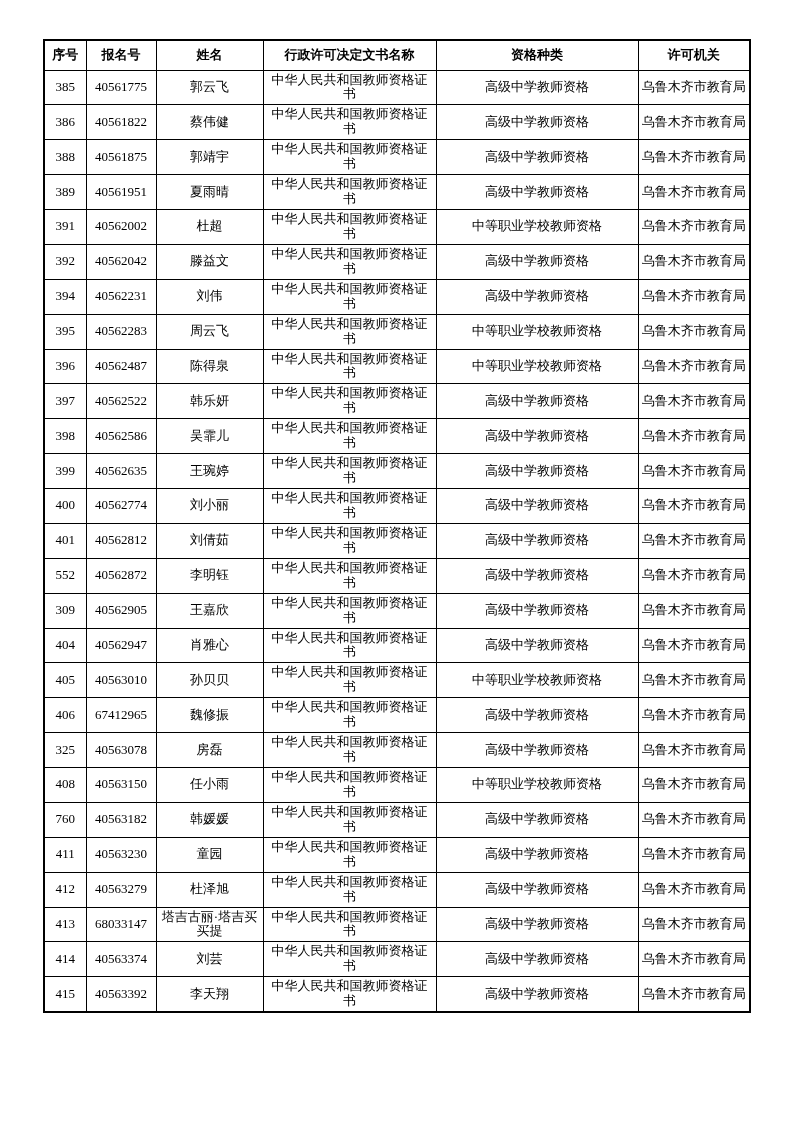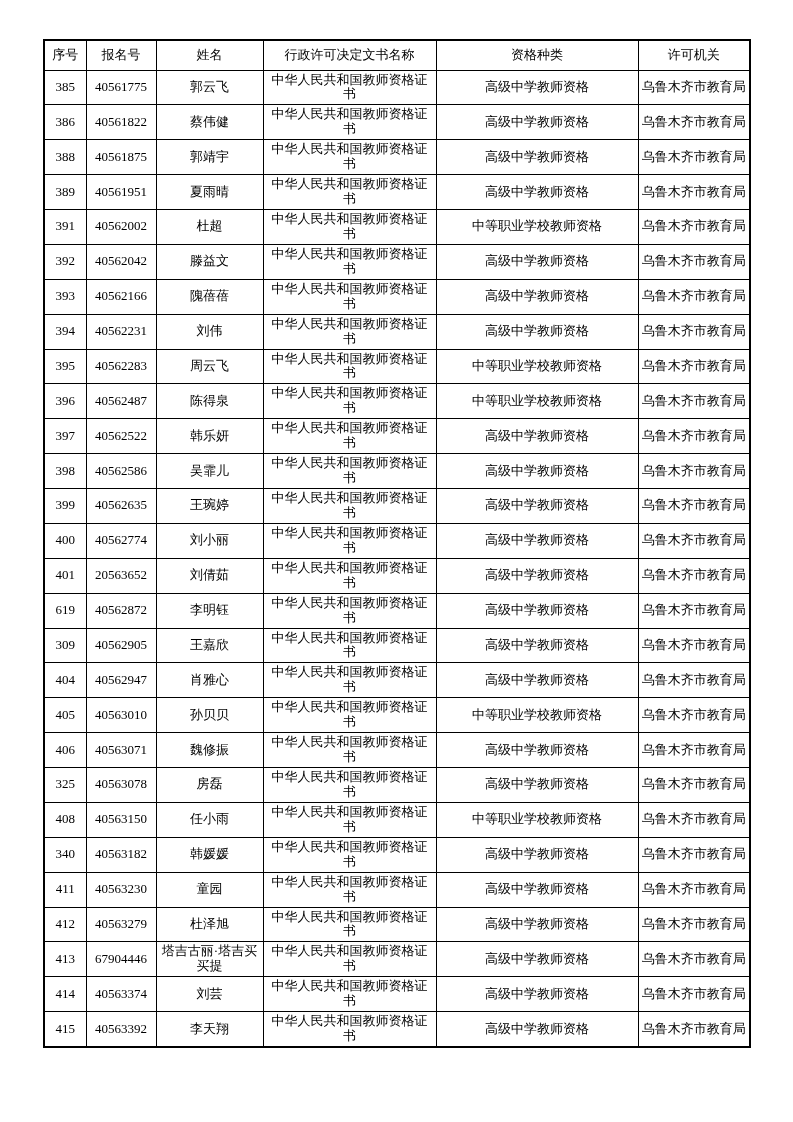--- a/index.html
+++ b/index.html
@@ -32,21 +32,21 @@
     text-align: center;
     vertical-align: middle;
     font-size: 13px;
     line-height: 1.15;
     padding: 2px 2px;
     overflow: hidden;
     word-break: break-all;
   }
   table.license-table th {
     height: 30px;
-    font-weight: normal;
+    font-weight: bold;
     margin-left: 36px;
   }
   table.license-table td {
     height: 31px;
     font-weight: normal;
   }
   col.c-xuhao   { width: 42px; }
   col.c-baoming { width: 70px; }
   col.c-xingming{ width: 107px; }
   col.c-wenshu  { width: 173px; }
@@ -119,28 +119,20 @@
         </tr>
         <tr>
           <td>392</td>
           <td>40562042</td>
           <td>滕益文</td>
           <td>中华人民共和国教师资格证书</td>
           <td>高级中学教师资格</td>
           <td>乌鲁木齐市教育局</td>
         </tr>
         <tr>
-          <td>393</td>
-          <td>40562166</td>
-          <td>隗蓓蓓</td>
-          <td>中华人民共和国教师资格证书</td>
-          <td>高级中学教师资格</td>
-          <td>乌鲁木齐市教育局</td>
-        </tr>
-        <tr>
           <td>394</td>
           <td>40562231</td>
           <td>刘伟</td>
           <td>中华人民共和国教师资格证书</td>
           <td>高级中学教师资格</td>
           <td>乌鲁木齐市教育局</td>
         </tr>
         <tr>
           <td>395</td>
           <td>40562283</td>
@@ -184,28 +176,28 @@
         <tr>
           <td>400</td>
           <td>40562774</td>
           <td>刘小丽</td>
           <td>中华人民共和国教师资格证书</td>
           <td>高级中学教师资格</td>
           <td>乌鲁木齐市教育局</td>
         </tr>
         <tr>
           <td>401</td>
-          <td>20563652</td>
+          <td>40562812</td>
           <td>刘倩茹</td>
           <td>中华人民共和国教师资格证书</td>
           <td>高级中学教师资格</td>
           <td>乌鲁木齐市教育局</td>
         </tr>
         <tr>
-          <td>619</td>
+          <td>552</td>
           <td>40562872</td>
           <td>李明钰</td>
           <td>中华人民共和国教师资格证书</td>
           <td>高级中学教师资格</td>
           <td>乌鲁木齐市教育局</td>
         </tr>
         <tr>
           <td>309</td>
           <td>40562905</td>
           <td>王嘉欣</td>
@@ -224,21 +216,21 @@
         <tr>
           <td>405</td>
           <td>40563010</td>
           <td>孙贝贝</td>
           <td>中华人民共和国教师资格证书</td>
           <td>中等职业学校教师资格</td>
           <td>乌鲁木齐市教育局</td>
         </tr>
         <tr>
           <td>406</td>
-          <td>40563071</td>
+          <td>67412965</td>
           <td>魏修振</td>
           <td>中华人民共和国教师资格证书</td>
           <td>高级中学教师资格</td>
           <td>乌鲁木齐市教育局</td>
         </tr>
         <tr>
           <td>325</td>
           <td>40563078</td>
           <td>房磊</td>
           <td>中华人民共和国教师资格证书</td>
@@ -247,21 +239,21 @@
         </tr>
         <tr>
           <td>408</td>
           <td>40563150</td>
           <td>任小雨</td>
           <td>中华人民共和国教师资格证书</td>
           <td>中等职业学校教师资格</td>
           <td>乌鲁木齐市教育局</td>
         </tr>
         <tr>
-          <td>340</td>
+          <td>760</td>
           <td>40563182</td>
           <td>韩媛媛</td>
           <td>中华人民共和国教师资格证书</td>
           <td>高级中学教师资格</td>
           <td>乌鲁木齐市教育局</td>
         </tr>
         <tr>
           <td>411</td>
           <td>40563230</td>
           <td>童园</td>
@@ -272,21 +264,21 @@
         <tr>
           <td>412</td>
           <td>40563279</td>
           <td>杜泽旭</td>
           <td>中华人民共和国教师资格证书</td>
           <td>高级中学教师资格</td>
           <td>乌鲁木齐市教育局</td>
         </tr>
         <tr>
           <td>413</td>
-          <td>67904446</td>
+          <td>68033147</td>
           <td>塔吉古丽·塔吉买买提</td>
           <td>中华人民共和国教师资格证书</td>
           <td>高级中学教师资格</td>
           <td>乌鲁木齐市教育局</td>
         </tr>
         <tr>
           <td>414</td>
           <td>40563374</td>
           <td>刘芸</td>
           <td>中华人民共和国教师资格证书</td>

